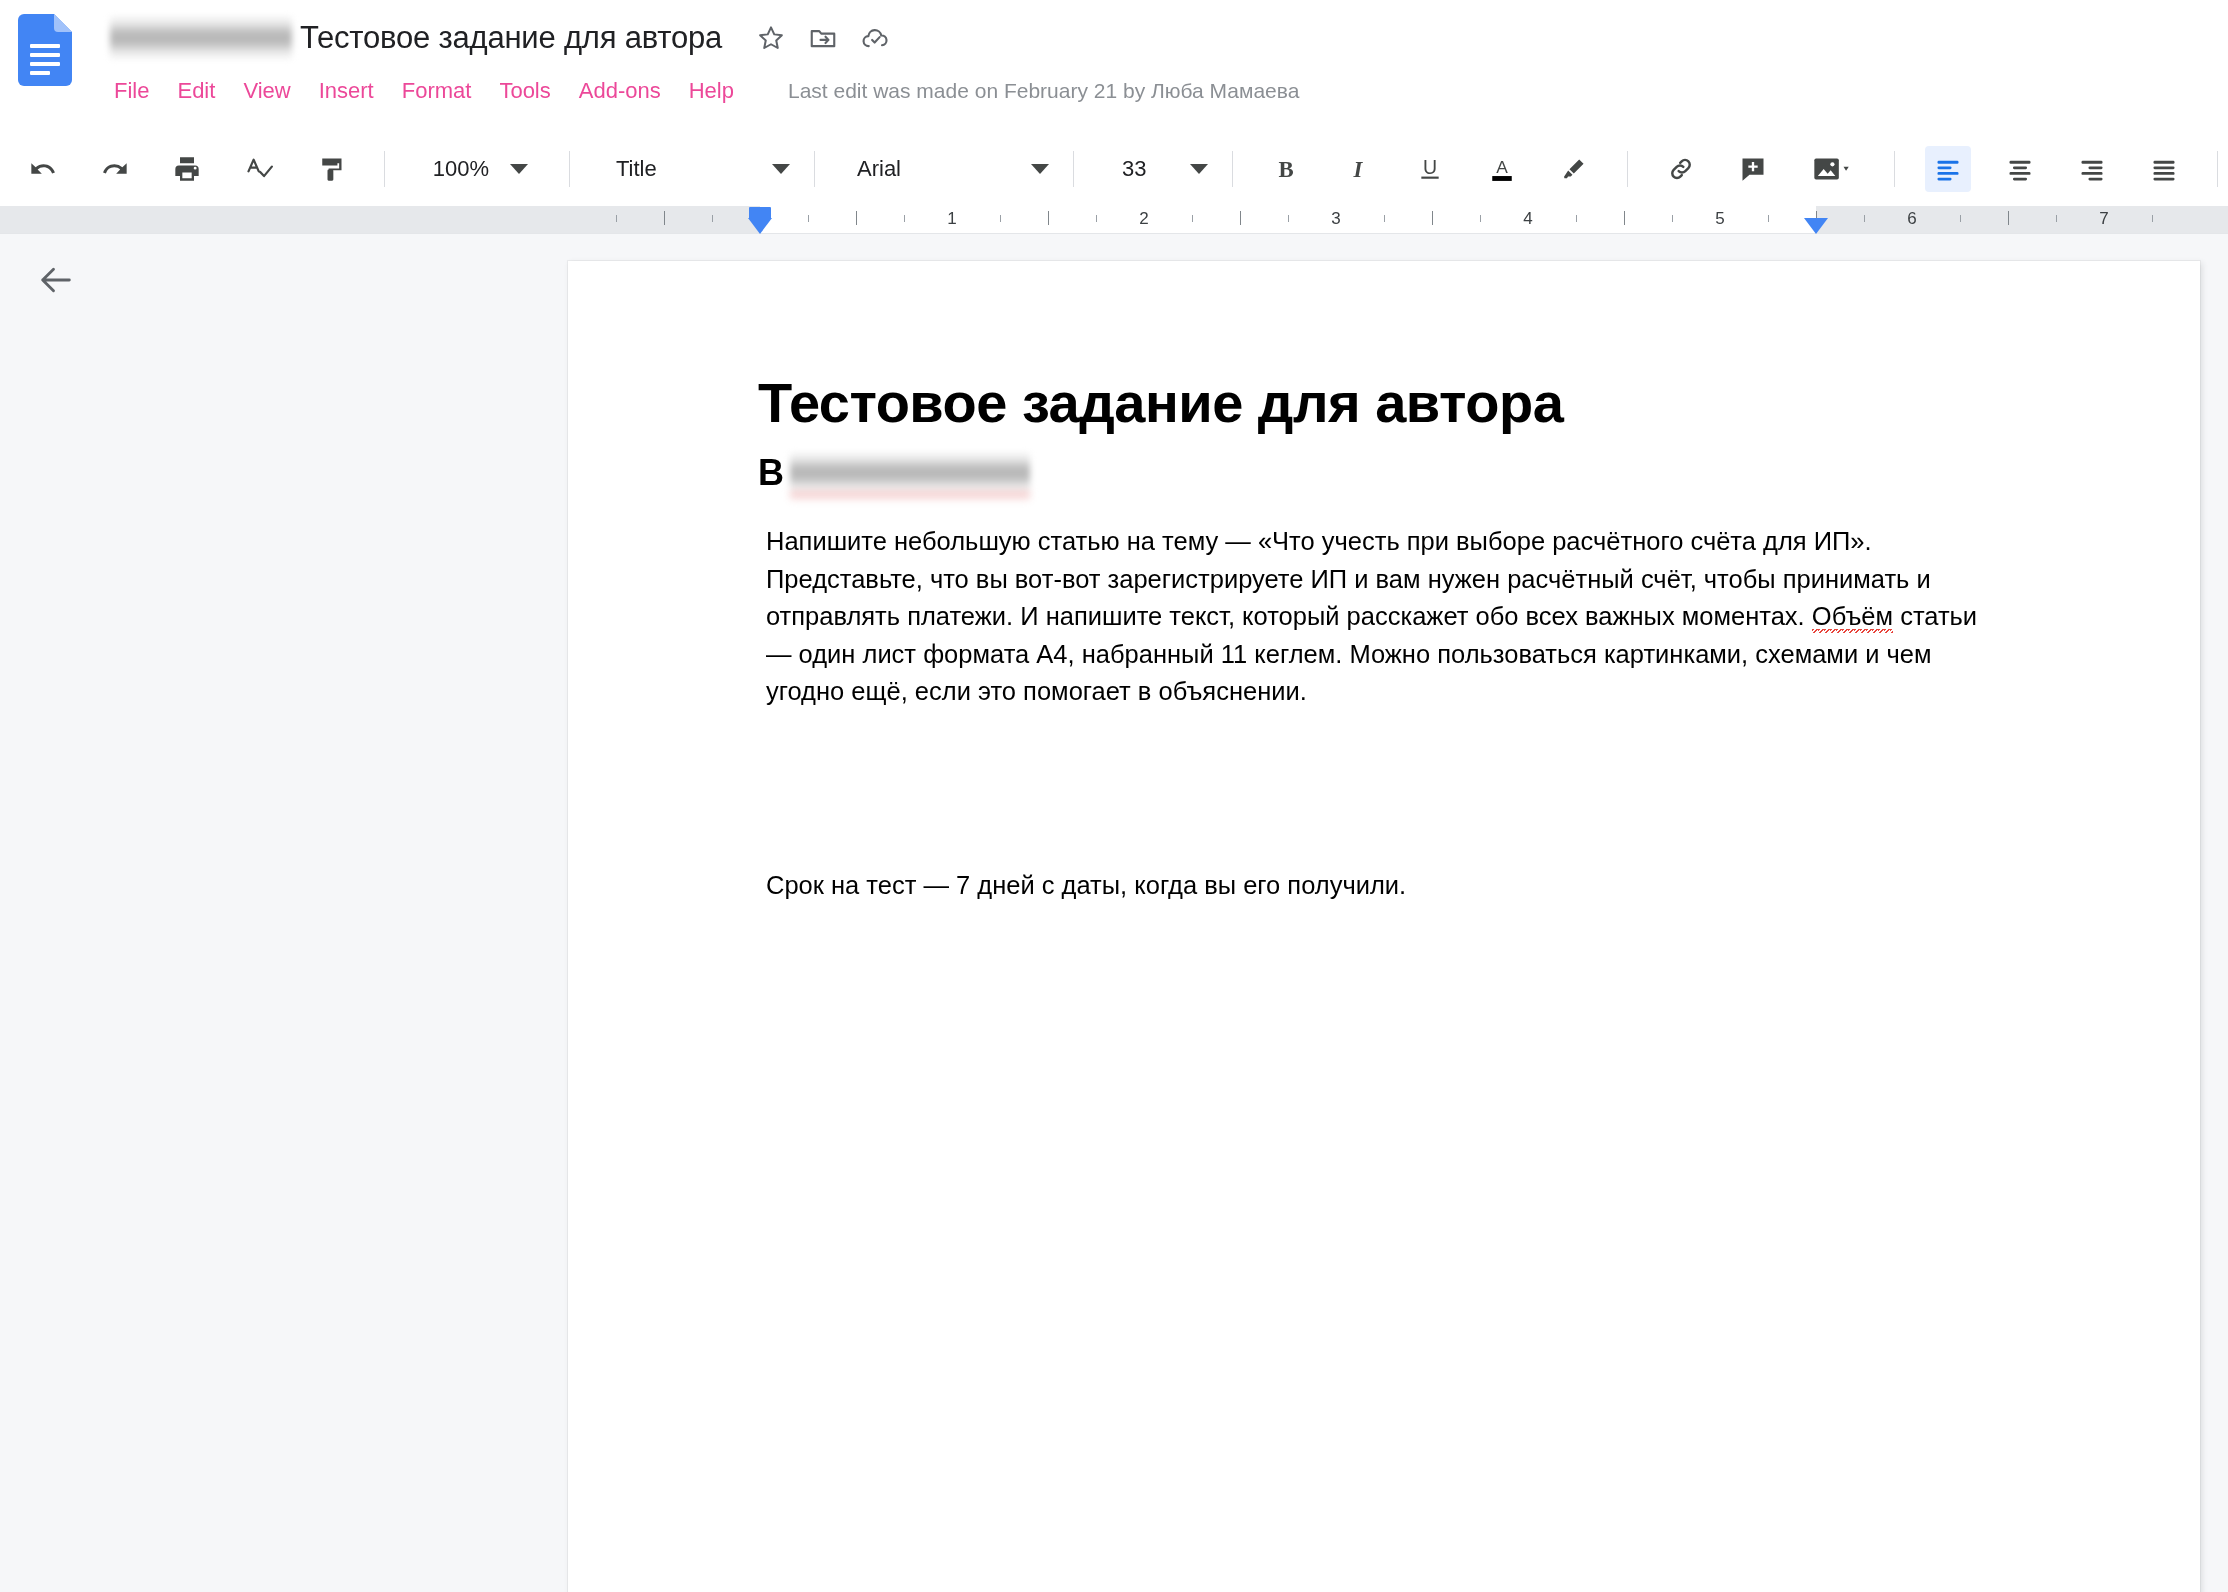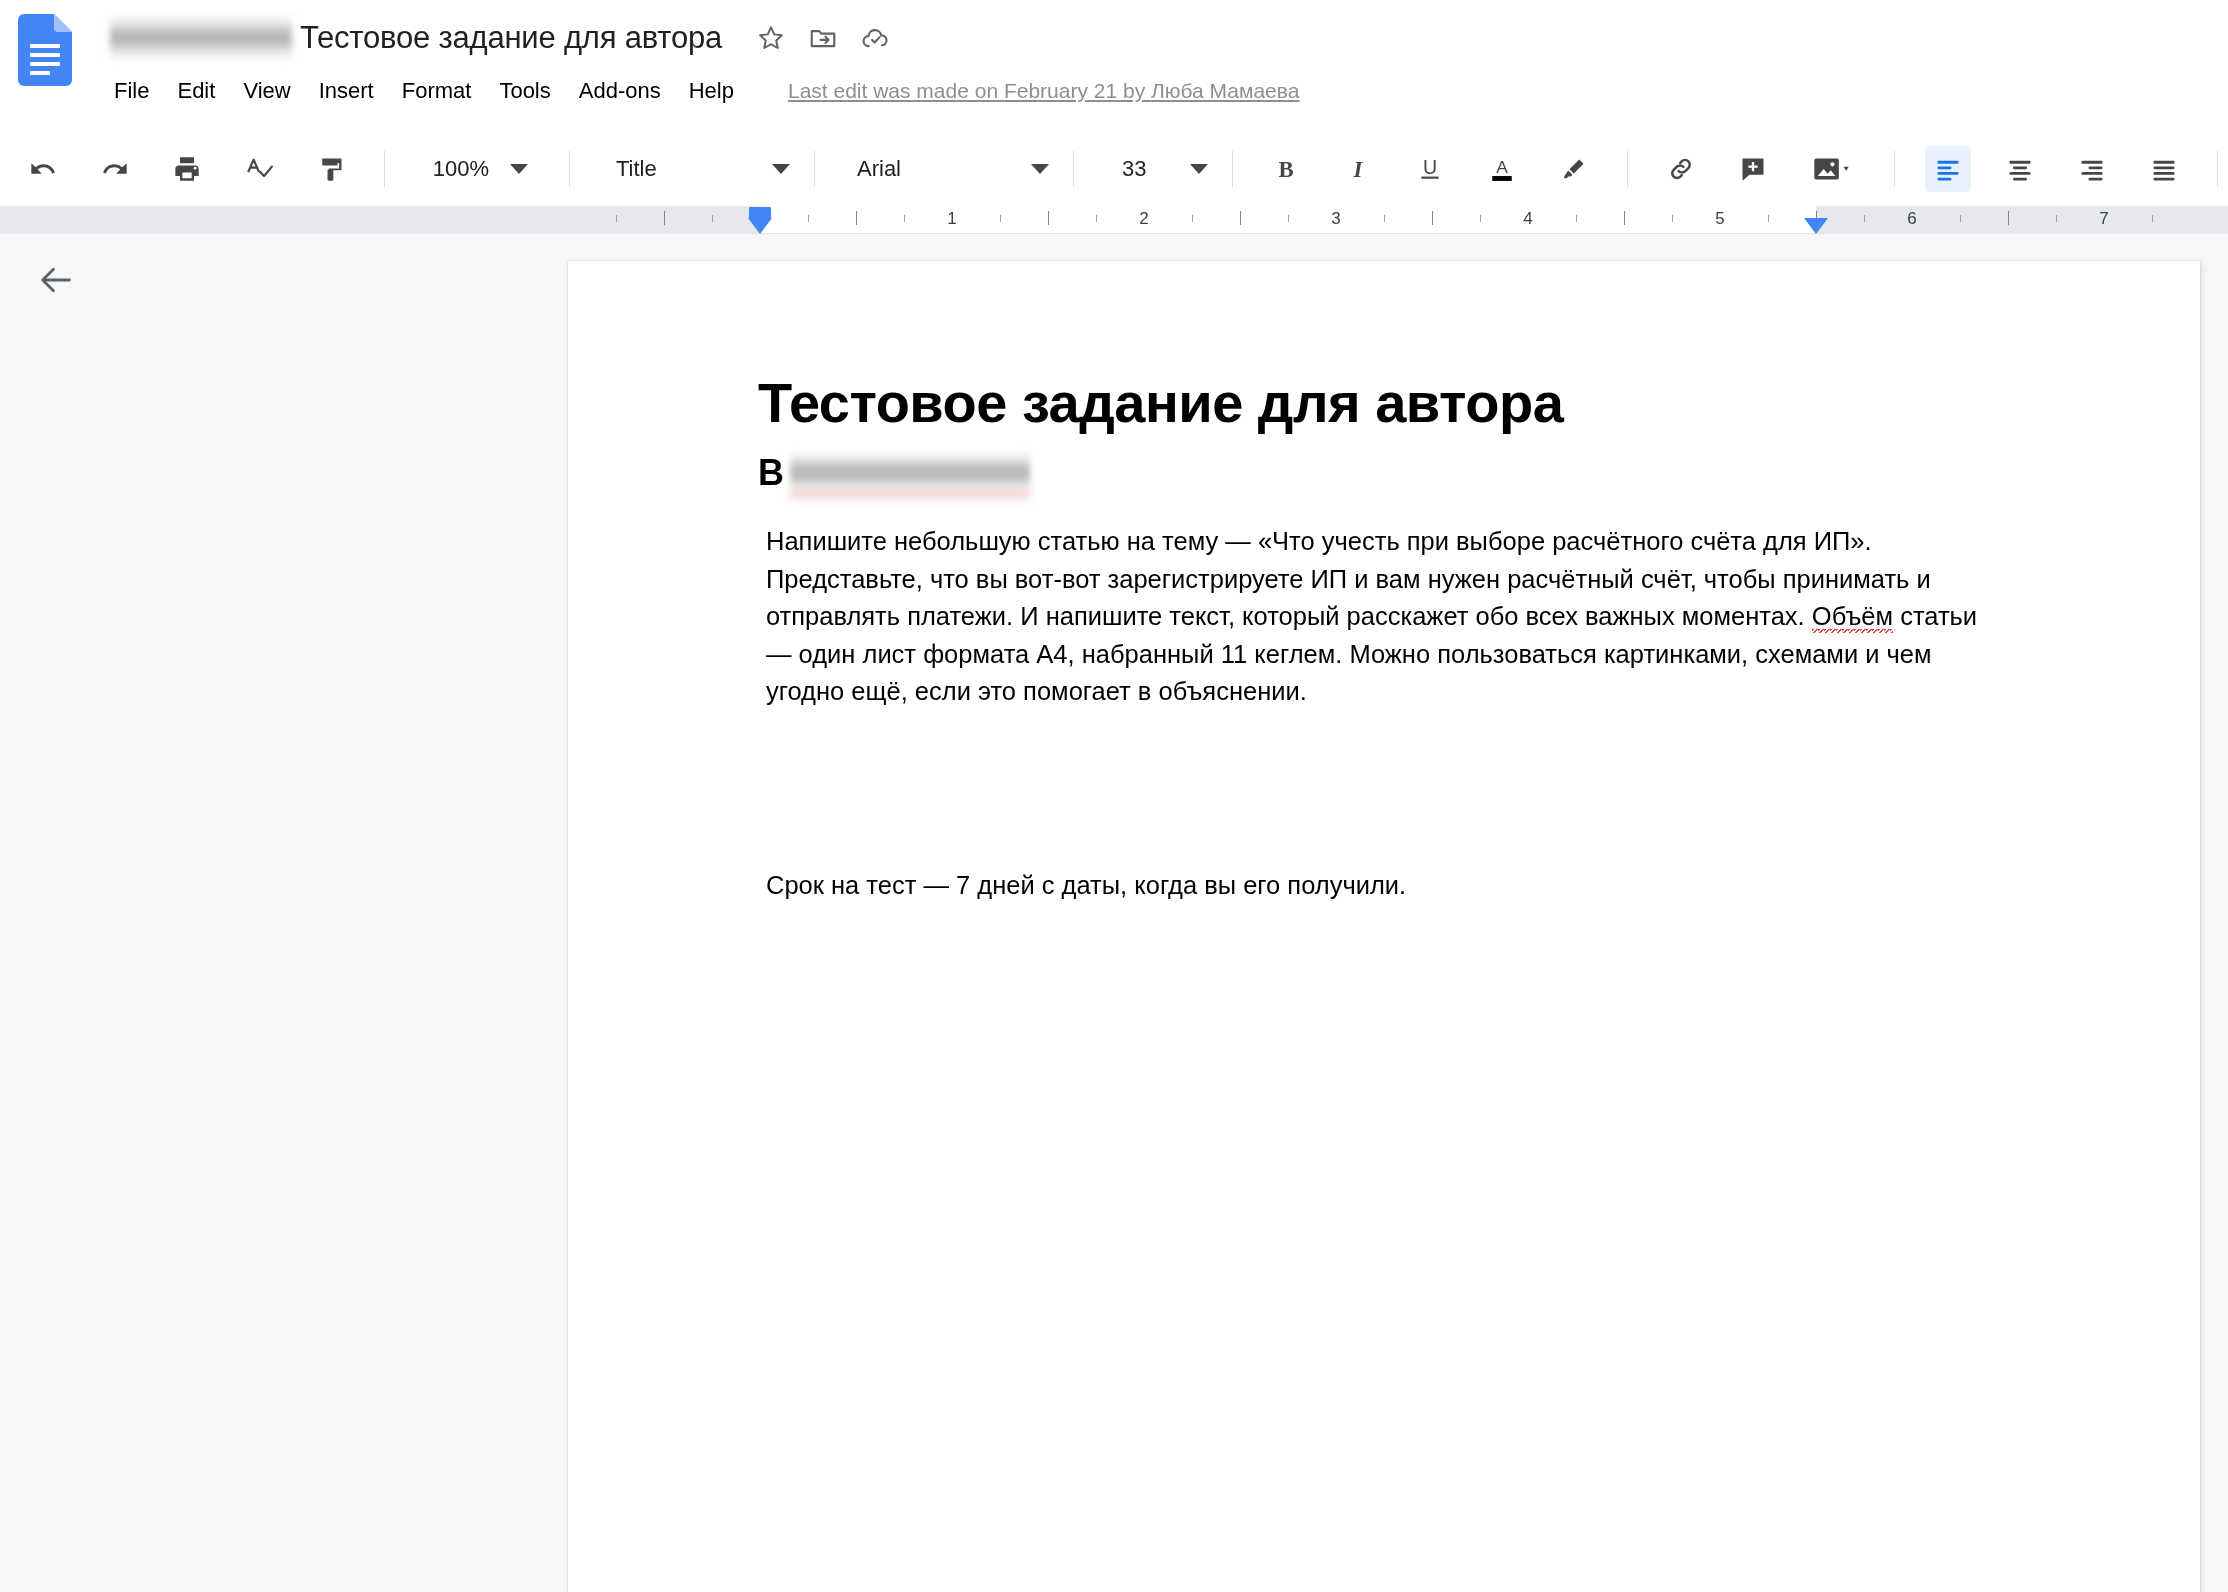--- a/index.html
+++ b/index.html
@@ -57,30 +57,29 @@
   #title-icons { display: flex; align-items: center; margin-left: 12px; }
 
   #menu-row {
     position: absolute;
     left: 106px; top: 74px;
     display: flex;
     align-items: center;
   }
   .menu-item {
     font-size: 22px;
-    color: #000000;
+    color: #ec4899;
     padding: 4px 14px;
     cursor: pointer;
     white-space: nowrap;
   }
   .menu-item:first-child { padding-left: 8px; }
   #last-edit {
     font-size: 21px;
     color: #8b8f94;
-    text-decoration: underline;
     margin-left: 40px;
     white-space: nowrap;
     cursor: pointer;
   }
 
   
   #toolbar {
     position: relative;
     height: 74px;
     background: #ffffff;

